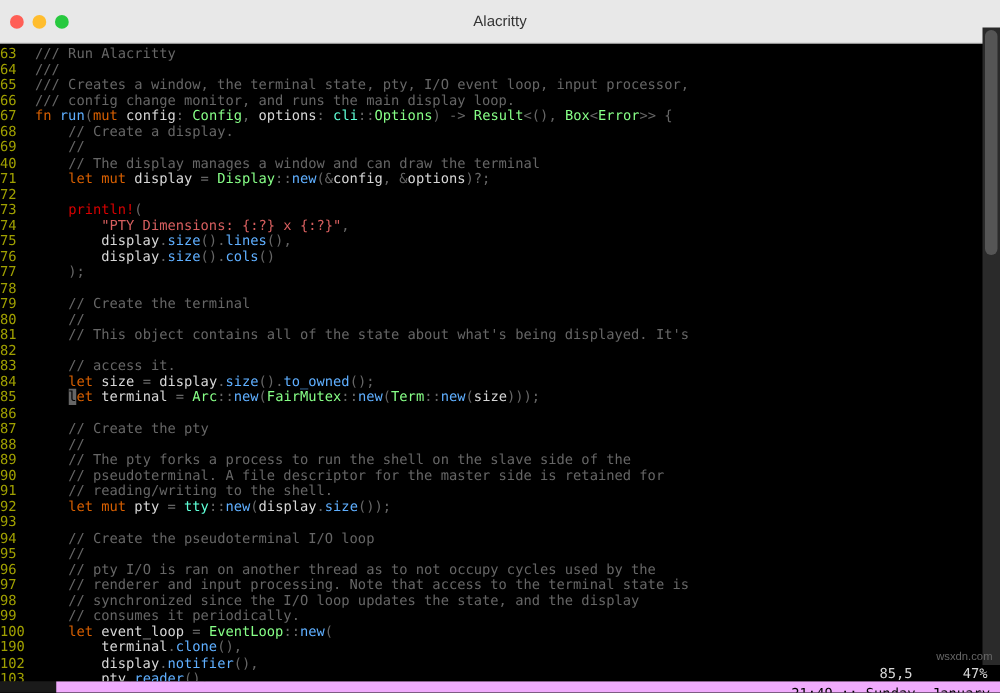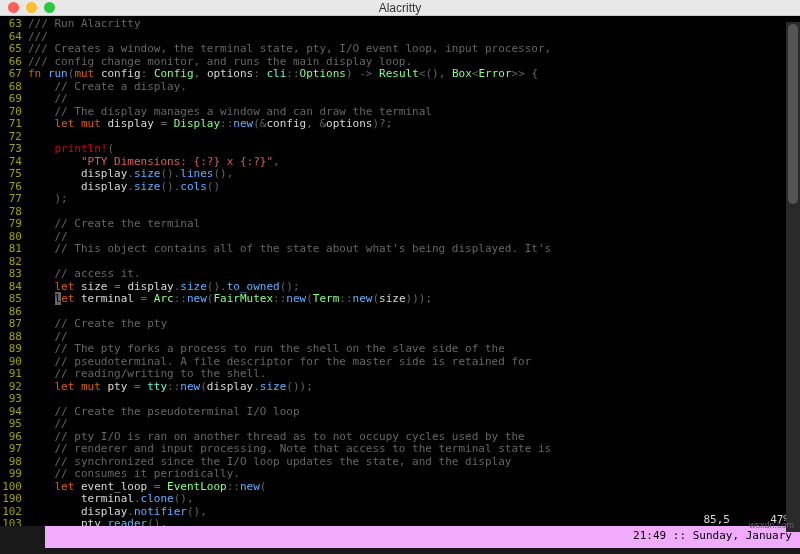--- a/index.html
+++ b/index.html
@@ -6,21 +6,21 @@
 body {
   width: 800px;
   height: 554px;
   background: #1a1a1a;
   font-family: "Menlo", "Consolas", monospace;
   font-size: 11px;
   overflow: hidden;
   position: relative;
 }
 .titlebar {
-  height: 16px;
+  height: 35px;
   background: #e8e8e8;
   display: flex;
   align-items: center;
   position: relative;
   border-bottom: 1px solid #ccc;
 }
 .traffic-lights {
   display: flex;
   gap: 7px;
   padding-left: 8px;
@@ -43,21 +43,20 @@
   color: #ccc;
   height: 510px;
   overflow: hidden;
   position: relative;
   line-height: 12.5px;
   padding-top: 2px;
 }
 .line { display: flex; white-space: pre; }
 .gutter {
   width: 28px;
-  text-align: right;
   color: #a0a000;
   padding-right: 6px;
   flex-shrink: 0;
 }
 .code { flex: 1; color: #888; }
 .cmt { color: #666; }
 .kw { color: #d75f00; }
 .ty { color: #87ff87; }
 .fn { color: #5fafff; }
 .str { color: #d75f5f; }
@@ -135,21 +134,21 @@
 </div>
 
 <div class="editor" id="editor">
     <div class="line"><span class="gutter">63</span><span class="code"><span class="cmt">/// Run Alacritty</span></span></div>
     <div class="line"><span class="gutter">64</span><span class="code"><span class="cmt">///</span></span></div>
     <div class="line"><span class="gutter">65</span><span class="code"><span class="cmt">/// Creates a window, the terminal state, pty, I/O event loop, input processor,</span></span></div>
     <div class="line"><span class="gutter">66</span><span class="code"><span class="cmt">/// config change monitor, and runs the main display loop.</span></span></div>
     <div class="line"><span class="gutter">67</span><span class="code"><span class="kw">fn </span><span class="fn">run</span><span class="op">(</span><span class="kw">mut </span><span class="var">config</span><span class="op">: </span><span class="ty">Config</span><span class="op">, </span><span class="var">options</span><span class="op">: </span><span class="ns">cli</span><span class="op">::</span><span class="ty">Options</span><span class="op">) -&gt; </span><span class="ty">Result</span><span class="op">&lt;(), </span><span class="ty">Box</span><span class="op">&lt;</span><span class="ty">Error</span><span class="op">&gt;&gt; {</span></span></div>
     <div class="line"><span class="gutter">68</span><span class="code"><span>    </span><span class="cmt">// Create a display.</span></span></div>
     <div class="line"><span class="gutter">69</span><span class="code"><span>    </span><span class="cmt">//</span></span></div>
-    <div class="line"><span class="gutter">70</span><span class="code"><span>    </span><span class="cmt">// The display manages a window and can draw the terminal</span></span></div>
+    <div class="line"><span class="gutter">40</span><span class="code"><span>    </span><span class="cmt">// The display manages a window and can draw the terminal</span></span></div>
     <div class="line"><span class="gutter">71</span><span class="code"><span>    </span><span class="kw">let mut </span><span class="var">display</span><span class="op"> = </span><span class="ty">Display</span><span class="op">::</span><span class="fn">new</span><span class="op">(&amp;</span><span class="var">config</span><span class="op">, &amp;</span><span class="var">options</span><span class="op">)?;</span></span></div>
     <div class="line"><span class="gutter">72</span><span class="code"><span></span></span></div>
     <div class="line"><span class="gutter">73</span><span class="code"><span>    </span><span class="mac">println!</span><span class="op">(</span></span></div>
     <div class="line"><span class="gutter">74</span><span class="code"><span>        </span><span class="str">"PTY Dimensions: {:?} x {:?}"</span><span class="op">,</span></span></div>
     <div class="line"><span class="gutter">75</span><span class="code"><span>        </span><span class="var">display</span><span class="op">.</span><span class="fn">size</span><span class="op">().</span><span class="fn">lines</span><span class="op">(),</span></span></div>
     <div class="line"><span class="gutter">76</span><span class="code"><span>        </span><span class="var">display</span><span class="op">.</span><span class="fn">size</span><span class="op">().</span><span class="fn">cols</span><span class="op">()</span></span></div>
     <div class="line"><span class="gutter">77</span><span class="code"><span>    </span><span class="op">);</span></span></div>
     <div class="line"><span class="gutter">78</span><span class="code"><span></span></span></div>
     <div class="line"><span class="gutter">79</span><span class="code"><span>    </span><span class="cmt">// Create the terminal</span></span></div>
     <div class="line"><span class="gutter">80</span><span class="code"><span>    </span><span class="cmt">//</span></span></div>

